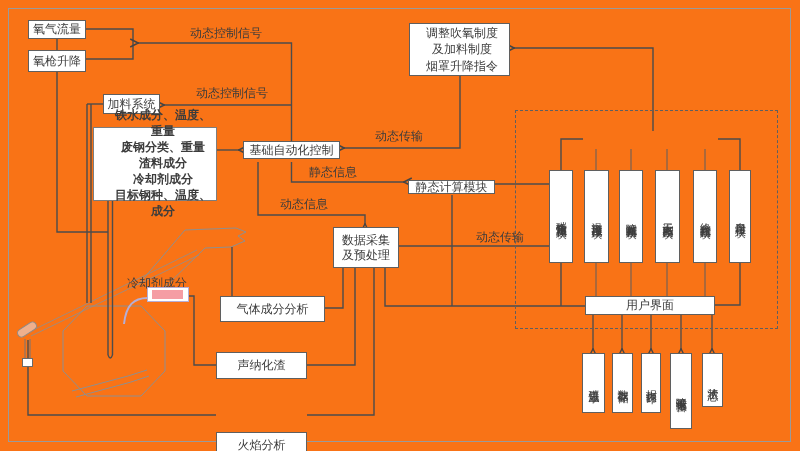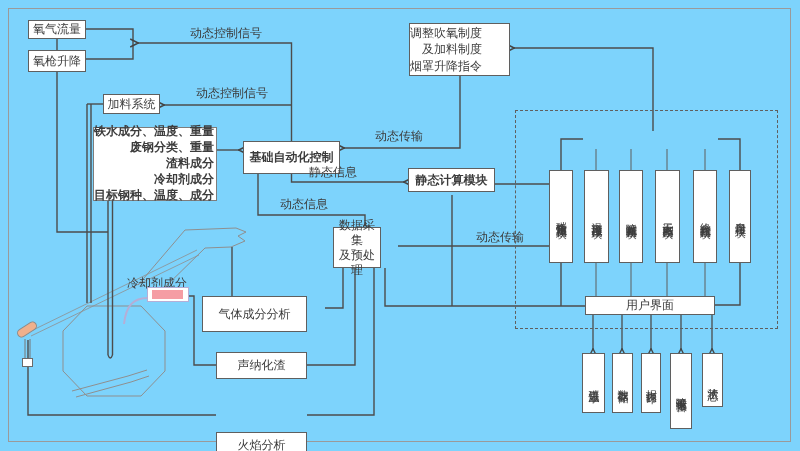--- a/index.html
+++ b/index.html
@@ -1,32 +1,32 @@
 <!DOCTYPE html>
 <html><head>
 <meta charset="utf-8">
 <style>
   html,body{margin:0;padding:0;background:#fff;}
   #stage{
-    position:relative;width:800px;height:451px;background:#7dd3fc;
+    position:relative;width:800px;height:451px;background:#f97316;
     font-family:"Liberation Sans","DejaVu Sans",sans-serif;color:#3c3c3c;
     overflow:hidden;
   }
   #border-rect{
     position:absolute;left:8px;top:8px;width:783px;height:434px;
     border:1px solid #9a9a9a;box-sizing:border-box;
   }
   svg.lines{position:absolute;left:0;top:0;pointer-events:none;}
   .box{
     position:absolute;box-sizing:border-box;border:1.5px solid #5f5f5f;
     background:#fff;display:flex;align-items:center;justify-content:center;
     font-size:12px;line-height:1.25;text-align:center;white-space:pre-line;
   }
   .box.thin{border-width:1px;border-color:#7d7d7d;}
-  .box.left{justify-content:flex-start;text-align:right;padding-left:0;}
+  .box.left{justify-content:flex-start;text-align:center;padding-left:16px;}
   .vbox{
     position:absolute;box-sizing:border-box;border:1.5px solid #5f5f5f;
     background:#fff;display:flex;align-items:center;justify-content:center;
     writing-mode:vertical-rl;text-orientation:upright;
     font-size:11px;letter-spacing:1px;line-height:1;
   }
   .lbl{
     position:absolute;font-size:12px;color:#3c3c3c;white-space:pre-line;line-height:1.3;
   }
   #dashed-frame{
@@ -147,28 +147,28 @@
   <div id="dashed-frame"></div>
 
   <div class="box" style="left:28px;top:20px;width:58px;height:19px;">氧气流量</div>
   <div class="box" style="left:28px;top:50px;width:58px;height:22px;">氧枪升降</div>
   <div class="box" style="left:103px;top:94px;width:57px;height:20px;">加料系统</div>
   <div class="box thin left" style="left:93px;top:127px;width:124px;height:74px;font-size:12px;line-height:1.33;font-weight:bold;">铁水成分、温度、重量
 废钢分类、重量
 渣料成分
 冷却剂成分
 目标钢种、温度、成分</div>
-  <div class="box" style="left:243px;top:141px;width:97px;height:33px;font-weight:bold;">基础自动化控制</div>
+  <div class="box" style="left:243px;top:141px;width:97px;height:18px;">基础自动化控制</div>
   <div class="box left" style="left:409px;top:23px;width:101px;height:53px;line-height:1.35;">调整吹氧制度
 及加料制度
 烟罩升降指令</div>
-  <div class="box" style="left:408px;top:168px;width:87px;height:24px;font-weight:bold;">静态计算模块</div>
-  <div class="box" style="left:333px;top:227px;width:48px;height:41px;">数据采集
+  <div class="box" style="left:408px;top:180px;width:87px;height:14px;">静态计算模块</div>
+  <div class="box" style="left:333px;top:227px;width:66px;height:41px;">数据采集
 及预处理</div>
-  <div class="box" style="left:202px;top:296px;width:105px;height:36px;">气体成分分析</div>
+  <div class="box" style="left:220px;top:296px;width:105px;height:26px;">气体成分分析</div>
   <div class="box" style="left:216px;top:352px;width:91px;height:27px;">声纳化渣</div>
   <div class="box" style="left:216px;top:402px;width:91px;height:26px;margin-top:30px;">火焰分析</div>
   <div class="box" style="left:585px;top:296px;width:130px;height:19px;">用户界面</div>
 
   <div class="vbox" style="left:549px;top:170px;width:24px;height:93px;">碳含量预测模块</div>
   <div class="vbox" style="left:584px;top:170px;width:25px;height:93px;">温度预报模块</div>
   <div class="vbox" style="left:619px;top:170px;width:24px;height:93px;">喷溅判断模块</div>
   <div class="vbox" style="left:655px;top:170px;width:25px;height:93px;">返干判断模块</div>
   <div class="vbox" style="left:693px;top:170px;width:24px;height:93px;">终点判断模块</div>
   <div class="vbox" style="left:729px;top:170px;width:22px;height:93px;">自学习模块</div>

